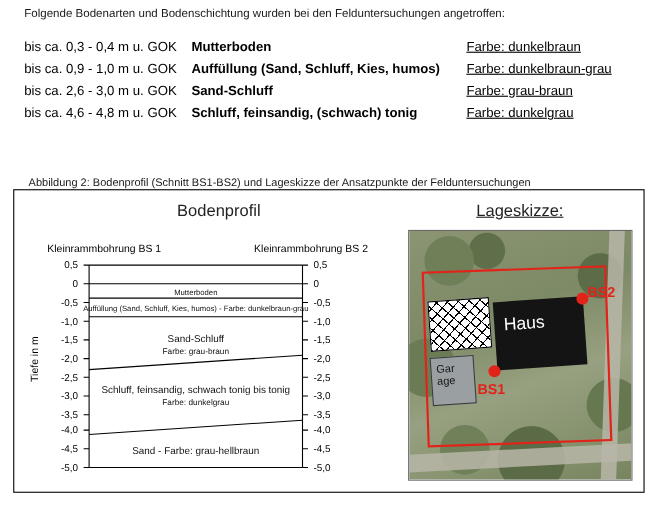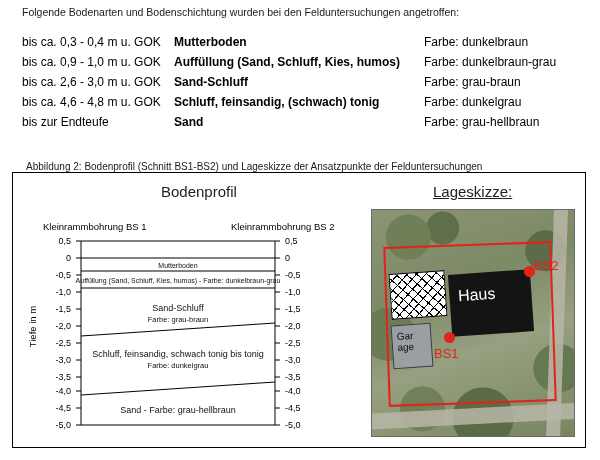--- a/index.html
+++ b/index.html
@@ -34,21 +34,21 @@
     border-collapse: collapse;
     font-size: 12px;
   }
   .soil-table td {
     padding: 3px 0 3px 0;
     vertical-align: top;
     white-space: nowrap;
   }
   .col-depth { width: 152px; }
   .col-desc { width: 250px; font-weight: bold; }
-  .col-color { width: 154px; text-align: left; padding-left: 6px; }
+  .col-color { width: 154px; text-align: left; padding-left: 6px; text-decoration: underline; }
   .caption {
     position: absolute;
     left: 26px;
     top: 148px;
     font-size: 10px;
     color: #1a1a1a;
     margin-top: 13px;
   }
   .figure {
     position: absolute;
@@ -218,21 +218,21 @@
     width: 11px;
     height: 11px;
     border-radius: 50%;
     background: #e2231a;
   }
   .dot-bs1 { left: 72px; top: 122px; }
   .dot-bs2 { left: 152px; top: 56px; }
   .bs-tag {
     position: absolute;
     font-size: 13px;
-    font-weight: normal;
+    font-weight: bold;
     color: #e2231a;
   }
   .bs-tag-1 { left: 62px; top: 136px; }
   .bs-tag-2 { left: 162px; top: 48px; }
 </style>
 </head>
 <body>
 
 <div class="page">
 
@@ -252,25 +252,20 @@
       </tr>
       <tr>
         <td class="col-depth">bis ca. 2,6 - 3,0 m u. GOK</td>
         <td class="col-desc">Sand-Schluff</td>
         <td class="col-color">Farbe: grau-braun</td>
       </tr>
       <tr>
         <td class="col-depth">bis ca. 4,6 - 4,8 m u. GOK</td>
         <td class="col-desc">Schluff, feinsandig, (schwach) tonig</td>
         <td class="col-color">Farbe: dunkelgrau</td>
-      </tr>
-      <tr>
-        <td class="col-depth">bis zur Endteufe</td>
-        <td class="col-desc">Sand</td>
-        <td class="col-color">Farbe: grau-hellbraun</td>
       </tr>
     </tbody>
   </table>
 
   <div class="caption">Abbildung 2:  Bodenprofil (Schnitt BS1-BS2) und Lageskizze der Ansatzpunkte der Felduntersuchungen</div>
 
   <div class="figure">
 
     <div class="fig-title-left">Bodenprofil</div>
     <div class="fig-title-right">Lageskizze:</div>

